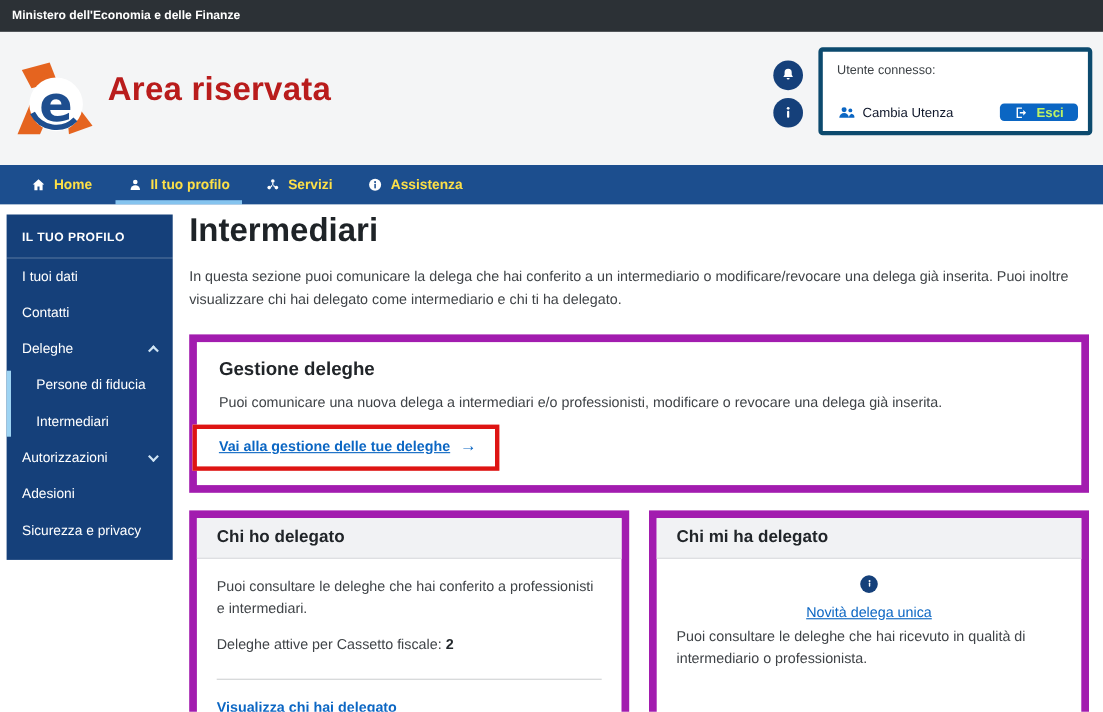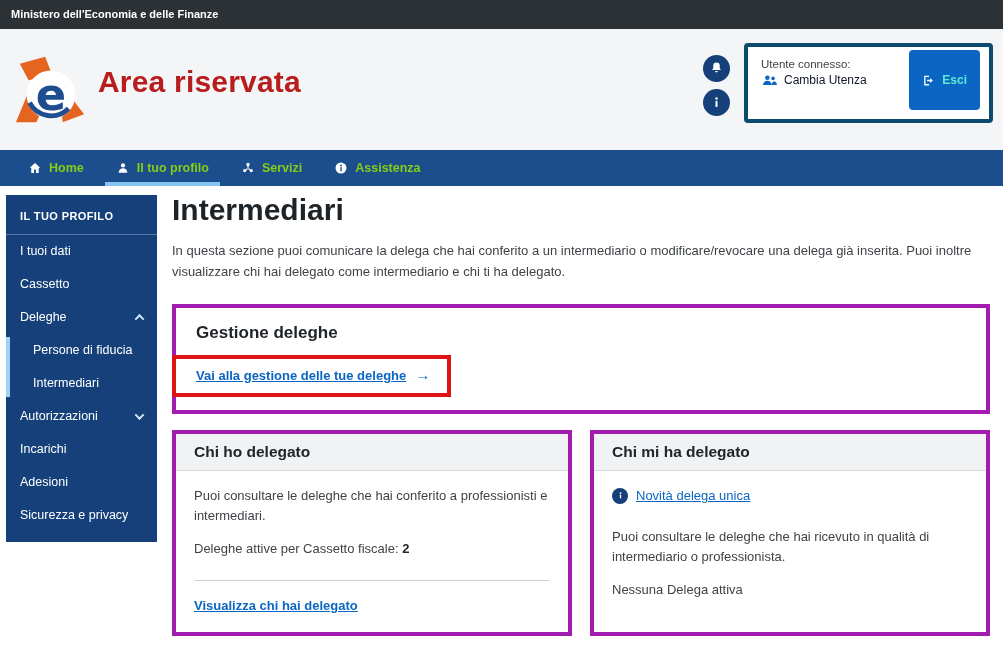--- a/index.html
+++ b/index.html
@@ -23,28 +23,28 @@
   .circle-btn svg { width:15px; height:15px; fill:#fff; }
   .userbox { position:absolute; left:744px; top:14px; width:249px; height:80px;
     background:#fff; border:4px solid #0c4a6e; border-radius:4px; padding:11px 13px; }
   .userbox-label { font-size:11.5px; color:#3d4246; }
   .userbox-row { position:absolute; left:13px; right:9px; bottom:9px;
     display:flex; align-items:center; justify-content:space-between; }
   .change-user { display:flex; align-items:center; gap:6px; color:#0f172a;
     font-size:12px; cursor:pointer; }
   .change-user svg { width:17px; height:15px; fill:#0b66c3; }
   .esci-btn { display:flex; align-items:center; gap:7px; background:#0b66c3;
-    color:#5eead4; border:none; border-radius:4px; font-weight:bold; font-size:12px;
-    padding:23px 13px; cursor:pointer; font-family:inherit; }
+    color:#bef264; border:none; border-radius:4px; font-weight:bold; font-size:12px;
+    padding:1px 13px; cursor:pointer; font-family:inherit; }
   .esci-btn svg { width:13px; height:13px; fill:#fff; }
   
   .navbar { height:36px; background:#1c4e8e; display:flex; align-items:stretch;
     padding-left:12px; }
   .nav-item { position:relative; display:flex; align-items:center; gap:7px;
-    padding:0 16px; color:#84cc16; font-size:12.5px; font-weight:bold; cursor:pointer; }
+    padding:0 16px; color:#fde047; font-size:12.5px; font-weight:bold; cursor:pointer; }
   .nav-item svg { width:14px; height:14px; fill:#fff; }
   .nav-item.active::after { content:""; position:absolute; left:5px; right:5px;
     bottom:0; height:4px; background:#85c4ef; }
   
   .layout { position:relative; height:461px; background:#fff; }
   
   .sidebar { position:absolute; left:6px; top:9px; width:151px; background:#15407a;
     color:#fff; padding-bottom:10px; }
   .sidebar-title { font-size:11px; font-weight:bold; letter-spacing:.4px;
     padding:15px 14px 12px; border-bottom:1px solid rgba(255,255,255,.3); }
@@ -56,41 +56,41 @@
     width:4px; background:#9ed4f3; }
   .side-sub { padding-left:27px; }
   .chev { width:7px; height:7px; border-right:2px solid #cfe4f5;
     border-bottom:2px solid #cfe4f5; display:inline-block; }
   .chev.up { transform:rotate(-135deg) translate(-1px,-1px); }
   .chev.down { transform:rotate(45deg) translate(-1px,-1px); }
   
   .main { position:absolute; left:172px; top:7px; width:818px; }
   .page-title { font-size:30px; font-weight:bold; color:#1e2327; margin-bottom:13px; }
   .intro { font-size:13px; color:#3f4347; line-height:1.65; margin-bottom:21px; }
-  .card { background:#fff; border:4px solid #a21caf; }
+  .card { background:#fff; border:7px solid #a21caf; }
   .card-gestione { padding:15px 20px 13px; margin-bottom:16px; }
   .card-gestione h2 { font-size:17px; color:#212529; margin-bottom:12px; }
   .card-gestione p { font-size:13px; color:#3f4347; margin-bottom:13px; }
   .redbox { display:inline-block; border:4px solid #de1413; padding:7px 17px 9px 20px;
     margin-left:-24px; background:#fff; }
   .action-link { font-size:13px; font-weight:bold; color:#0b66c3;
     text-decoration:underline; cursor:pointer; }
   .arrow-glyph { color:#0b66c3; font-weight:bold; font-size:15px;
     text-decoration:none; margin-left:9px; display:inline-block; }
   .cards-row { display:flex; gap:18px; align-items:stretch; }
   .card-col { width:400px; display:flex; flex-direction:column; min-height:195px; }
   .card-head { background:#f1f2f4; border-bottom:1px solid #d9dadc;
     padding:9px 18px; font-size:15.5px; font-weight:bold; color:#212529; }
   .card-body { flex:1; display:flex; flex-direction:column;
     padding:15px 18px 16px; font-size:13px; color:#3f4347; line-height:1.55; }
   .card-body p { margin-bottom:13px; }
   .count-bold { font-weight:bold; color:#23282c; }
   .bottom-link-wrap { margin-top:auto; }
   .bottom-link-wrap hr { border:none; border-top:1px solid #cfd1d3; margin:8px 0 15px; }
-  .news-row { display:flex; align-items:center; gap:8px; margin-bottom:21px; }
+  .news-row { display:flex; align-items:center; gap:8px; margin-bottom:2px;flex-direction:column; }
   .mini-info { width:16px; height:16px; border-radius:50%; background:#15407a;
     display:flex; align-items:center; justify-content:center; flex:0 0 16px; }
   .mini-info svg { width:9px; height:9px; fill:#fff; }
   .plain-link { color:#0b66c3; text-decoration:underline; cursor:pointer; font-size:13px; }
 </style>
 </head>
 <body>
 
 <div class="ribbon">
   <span>Ministero dell'Economia e delle Finanze</span>
@@ -180,55 +180,53 @@
 </nav>
 
 <div class="layout">
 
   <aside class="sidebar">
     <div class="sidebar-title">IL TUO PROFILO</div>
     <div class="side-item">
       <span>I tuoi dati</span>
     </div>
     <div class="side-item">
-      <span>Cassetto</span>
+      <span>Contatti</span>
     </div>
     <div class="side-item bold">
       <span>Deleghe</span>
       <span class="chev up"></span>
     </div>
     <div class="subwrap">
       <div class="side-item side-sub">
         <span>Persone di fiducia</span>
       </div>
       <div class="side-item side-sub bold">
         <span>Intermediari</span>
       </div>
     </div>
     <div class="side-item">
       <span>Autorizzazioni</span>
       <span class="chev down"></span>
     </div>
     <div class="side-item">
-      <span>Incarichi</span>
-    </div>
-    <div class="side-item">
       <span>Adesioni</span>
     </div>
     <div class="side-item">
       <span>Sicurezza e privacy</span>
     </div>
   </aside>
 
   <main class="main">
     <h1 class="page-title">Intermediari</h1>
     <p class="intro">In questa sezione puoi comunicare la delega che hai conferito a un intermediario o modificare/revocare una delega già inserita. Puoi inoltre visualizzare chi hai delegato come intermediario e chi ti ha delegato.</p>
 
     <section class="card card-gestione">
       <h2>Gestione deleghe</h2>
+      <p>Puoi comunicare una nuova delega a intermediari e/o professionisti, modificare o revocare una delega già inserita.</p>
       <div class="redbox">
         <a class="action-link">Vai alla gestione delle tue deleghe</a><span class="arrow-glyph">→</span>
       </div>
     </section>
 
     <div class="cards-row">
 
       <section class="card card-col">
         <div class="card-head">Chi ho delegato</div>
         <div class="card-body">
@@ -247,19 +245,18 @@
           <div class="news-row">
             <span class="mini-info">
               <svg viewBox="0 0 24 24">
                   <circle cx="12" cy="5.6" r="2.4"></circle>
                   <rect x="10.3" y="9.4" width="3.4" height="10.4" rx="1.6"></rect>
                 </svg>
             </span>
             <a class="plain-link">Novità delega unica</a>
           </div>
           <p>Puoi consultare le deleghe che hai ricevuto in qualità di intermediario o professionista.</p>
-          <p>Nessuna Delega attiva</p>
         </div>
       </section>
 
     </div>
   </main>
 </div>
 
 </body></html>

